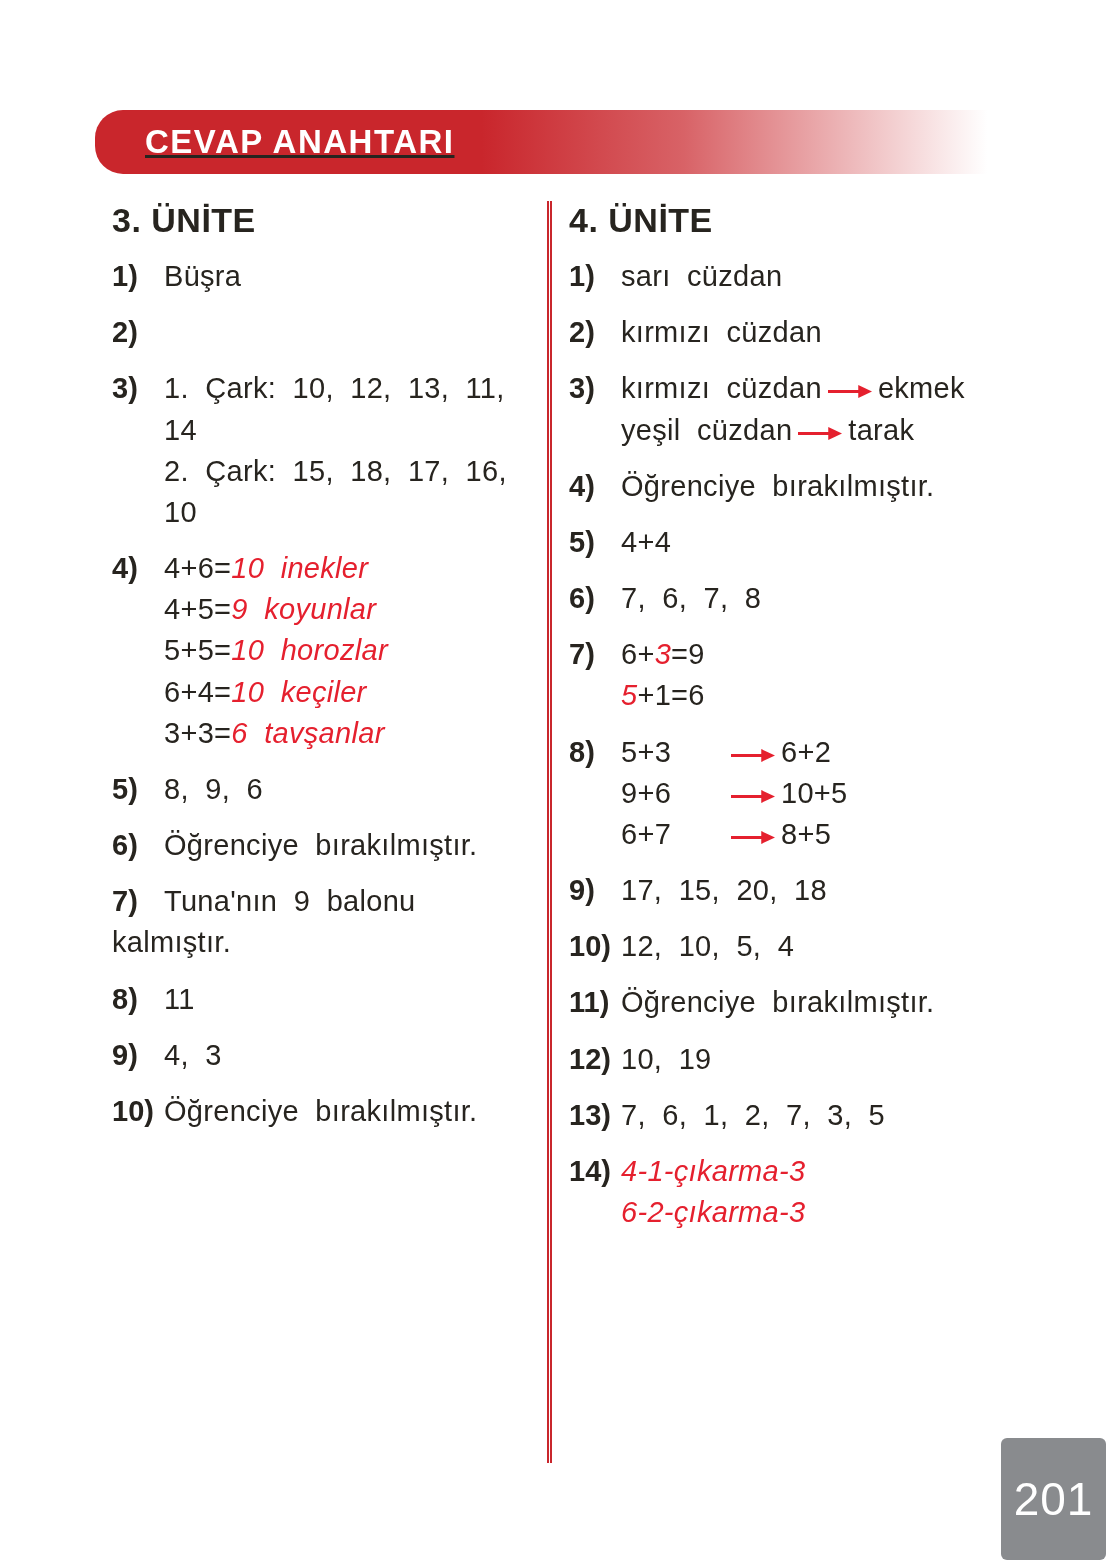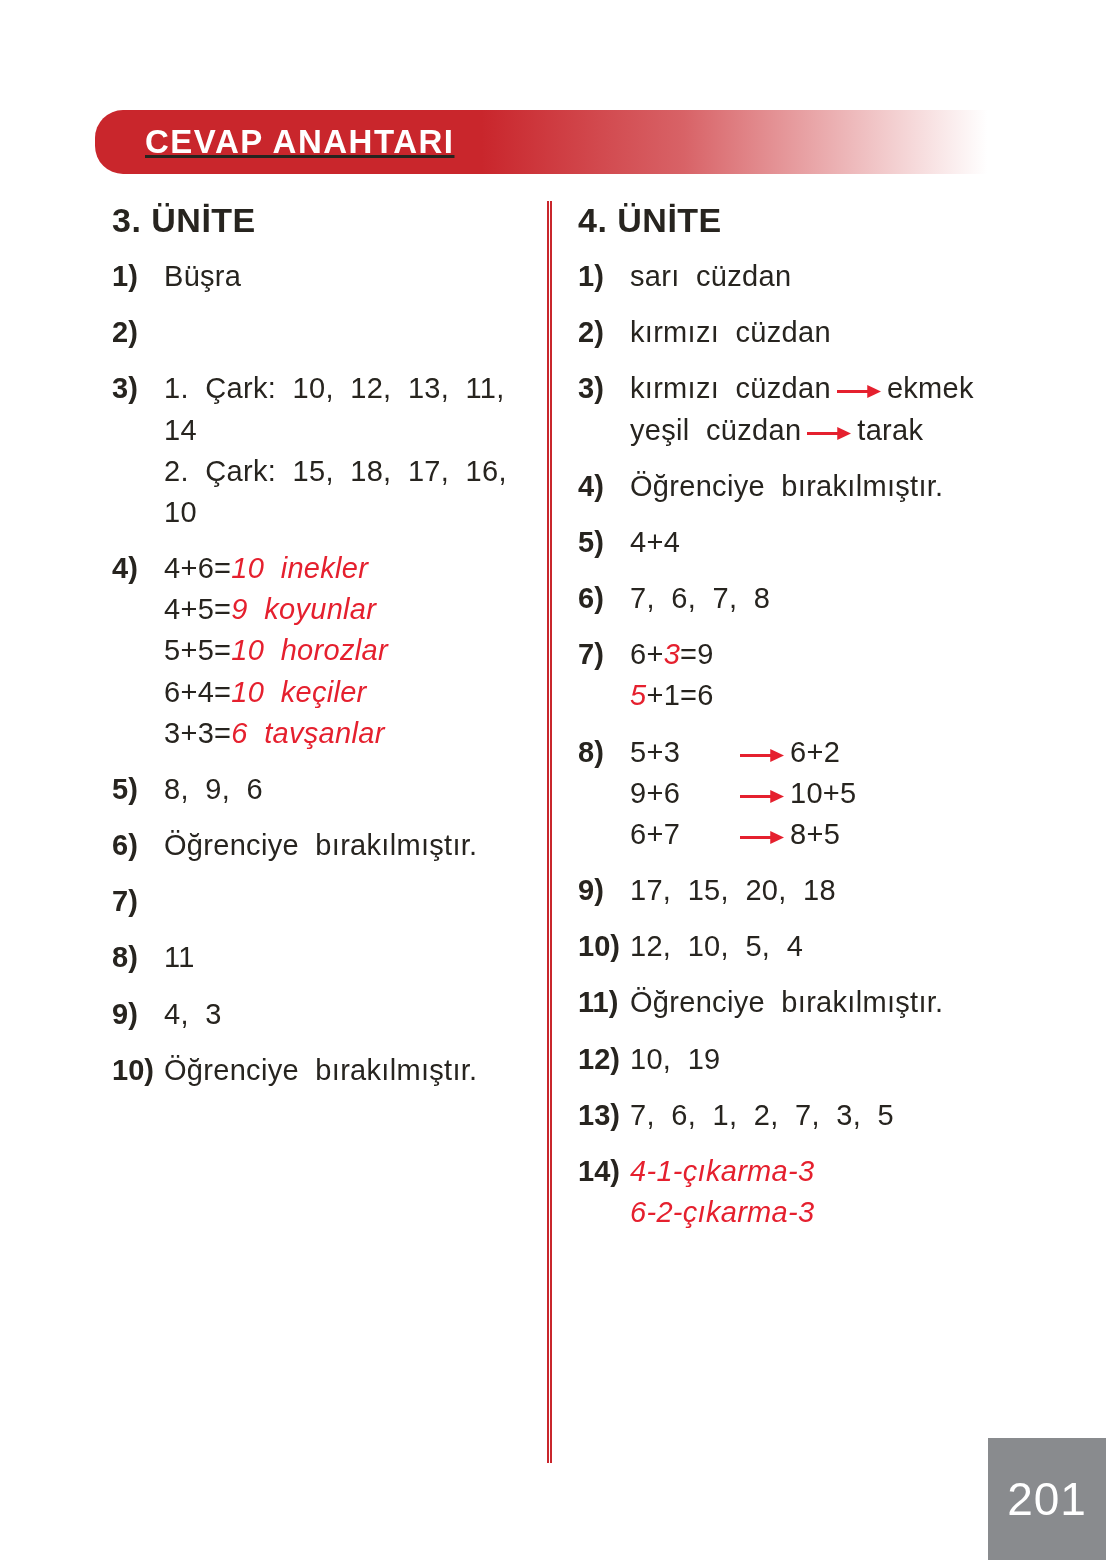--- a/index.html
+++ b/index.html
@@ -37,44 +37,44 @@
     position:absolute;left:112px;top:183px;width:966px;
     display:flex;align-items:flex-start;margin-top:18px;
   }
   .col-left{flex:0 0 433px;}
   .divider{
     flex:0 0 auto;width:5px;height:1262px;
     border-left:2.5px solid var(--banner-red);
     border-right:2.5px solid var(--banner-red);
     margin-left:2px;
   }
-  .col-right{flex:1 1 auto;min-width:0;padding-left:26px;}
+  .col-right{flex:1 1 auto;min-width:0;padding-left:17px;}
   .unit-title{
     margin:0 0 16px 0;
     font-size:34px;font-weight:bold;letter-spacing:0.5px;
     color:var(--text-dark);
   }
   .item{
     display:flex;align-items:flex-start;
     margin-bottom:15px;font-size:29px;
   }
   .item-num{font-weight:bold;flex:0 0 52px;line-height:1.42;}
   .item-content{flex:1 1 auto;min-width:0;}
   .line{line-height:1.42;word-spacing:0.28em;letter-spacing:0.3px;}
   .line.outdent{margin-left:-52px;}
   .seg{white-space:pre-wrap;}
   .seg-red{color:var(--accent-red);font-style:italic;}
   .seg-w{display:inline-block;}
   .arrow-icon{display:inline-block;margin:0 6px;}
   .arrow-icon svg{vertical-align:-1px;}
   .page-number-box{
     position:absolute;right:0;bottom:0;
-    width:118px;height:122px;
+    width:105px;height:122px;
     background:var(--page-gray);
-    display:flex;align-items:center;justify-content:center;
+    display:flex;align-items:center;justify-content:center;border-radius:6px;
   }
   .page-number{color:#ffffff;font-size:46px;letter-spacing:1px;}
 </style>
 </head>
 <body>
 
 <div class="page">
   <div class="banner">
     <span class="banner-title">CEVAP ANAHTARI</span>
   </div>
@@ -116,20 +116,24 @@
             </div>
           </div>
           <div class="item">
             <span class="item-num">6)</span>
             <div class="item-content">
               <div class="line"><span class="seg">Öğrenciye bırakılmıştır.</span></div>
             </div>
           </div>
           <div class="item">
             <span class="item-num">7)</span>
+            <div class="item-content">
+              <div class="line"><span class="seg">Tuna'nın 9 balonu</span></div>
+              <div class="line outdent"><span class="seg">kalmıştır.</span></div>
+            </div>
           </div>
           <div class="item">
             <span class="item-num">8)</span>
             <div class="item-content">
               <div class="line"><span class="seg">11</span></div>
             </div>
           </div>
           <div class="item">
             <span class="item-num">9)</span>
             <div class="item-content">

